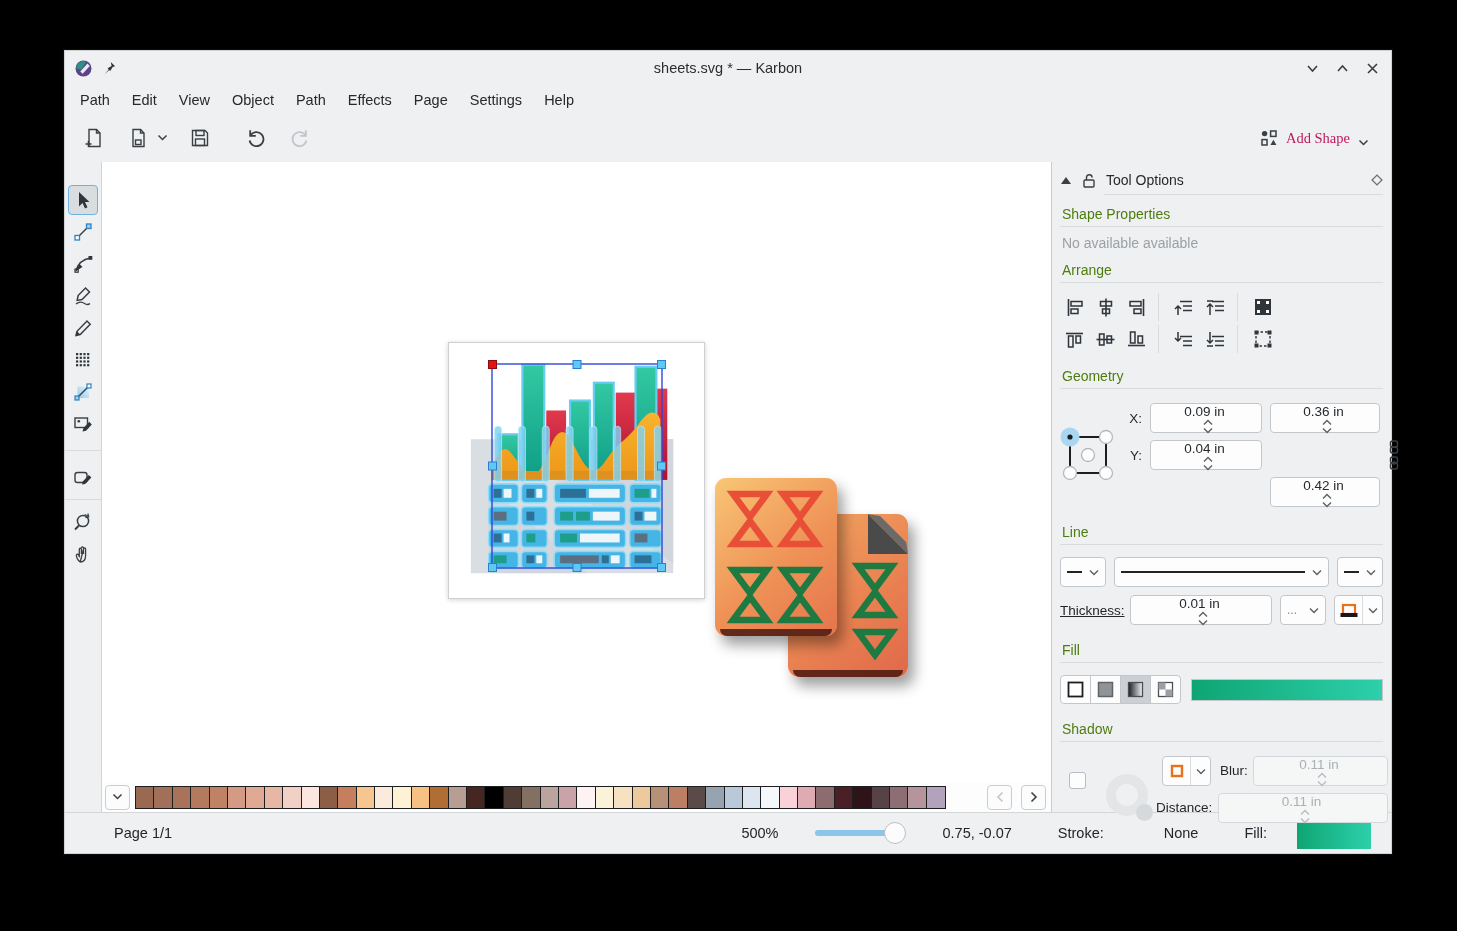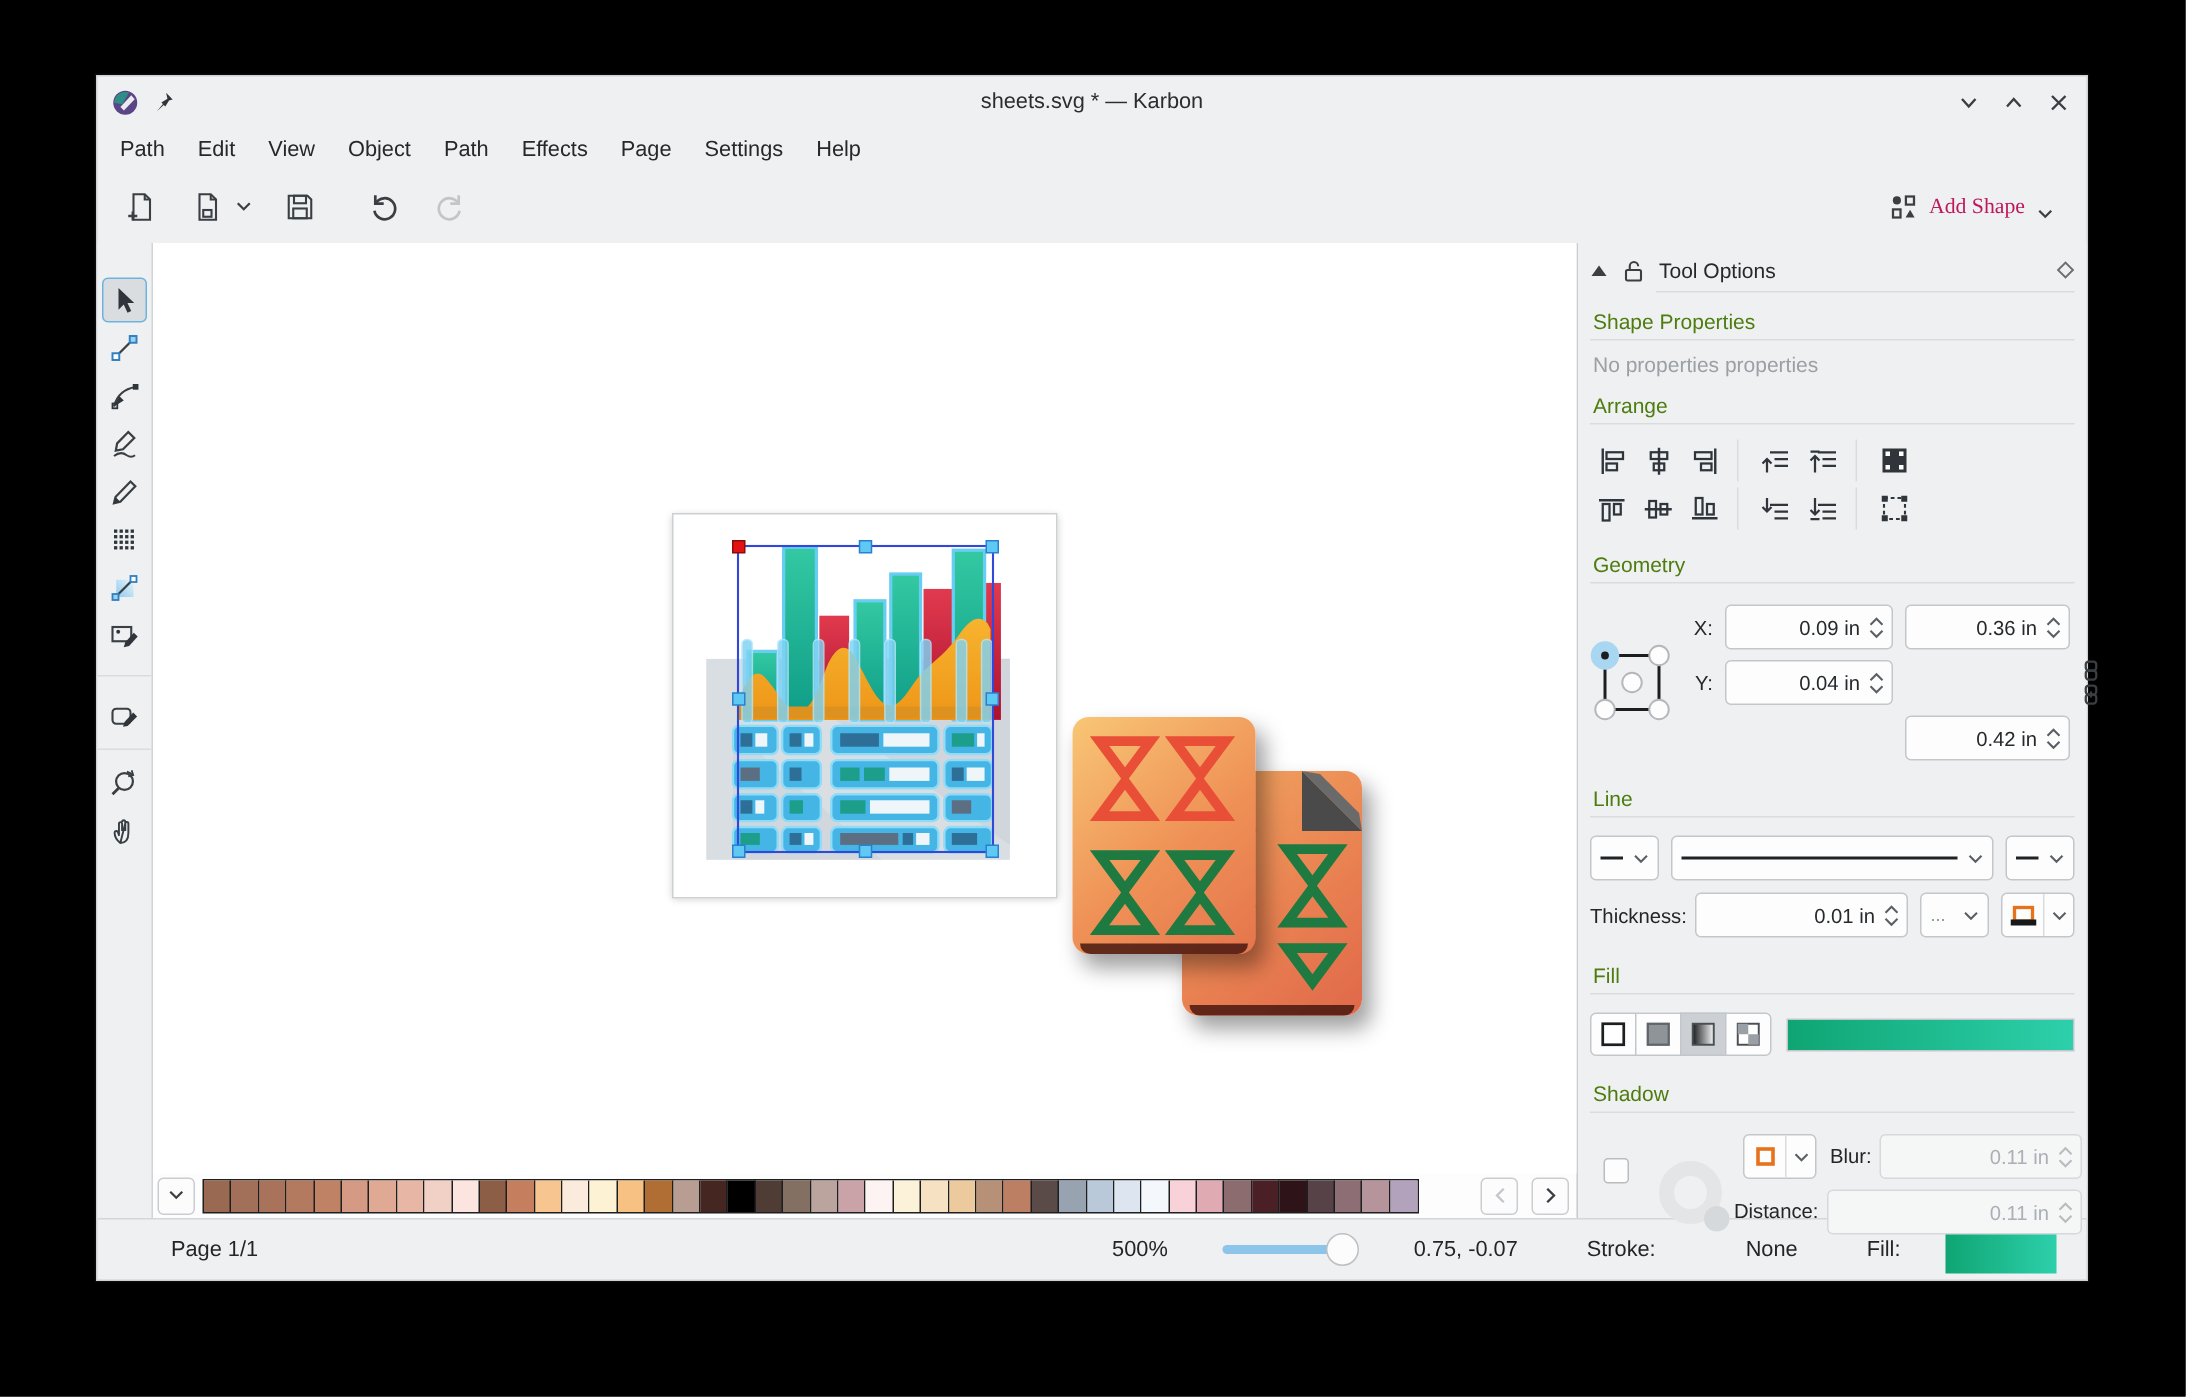--- a/index.html
+++ b/index.html
@@ -63,31 +63,31 @@
   .arr-row { display:flex; align-items:center; }
   .arr-btn { width:30px; height:28px; display:flex; align-items:center; justify-content:center; border-radius:3px; }
   .arr-sep { width:1px; height:44px; background:#d9dcde; margin:0 6px; align-self:center; }
   .arr-group { display:flex; }
 
   .geo-wrap { display:flex; align-items:center; gap:6px; padding:8px 0 10px 0; }
   .geo-grid { display:grid; grid-template-columns:20px 112px 110px; grid-auto-rows:30px; gap:7px 8px; align-items:center; }
   .geo-label { text-align:right; color:#26292c; font-size:13.5px; }
   .chains { display:flex; flex-direction:column; gap:2px; margin-left:2px; }
 
-  .spin { height:30px; background:#fdfdfd; border:1px solid #c3c7cb; border-radius:4px; display:flex; align-items:center; padding:0 5px 0 8px; }
+  .spin { height:30px; background:#fdfdfd; border:1px solid #c3c7cb; border-radius:4px; display:flex; align-items:center; padding:0 5px 0 8px;flex-direction:column; }
   .spin .val { flex:1; text-align:right; font-size:13.5px; color:#26292c; padding-right:6px; }
   .spin.disabled { background:#f5f6f6; border-color:#d6d9db; }
   .spin.disabled .val { color:#aab0b5; }
   .spin-arrows { display:flex; flex-direction:column; gap:1px; }
 
   .combo { height:30px; background:#fdfdfd; border:1px solid #c3c7cb; border-radius:4px; display:flex; align-items:center; padding:0 6px; }
   .combo .cline { flex:1; height:2px; background:#1f2326; margin-right:7px; }
   .line-row { display:flex; gap:8px; padding:6px 0 8px 0; }
   .thick-row { display:flex; align-items:center; gap:8px; padding:0 0 10px 0; }
-  .thick-label { font-size:13.5px; width:62px; }
+  .thick-label { font-size:13.5px; width:62px;text-decoration:underline; }
   .split-btn { height:30px; display:flex; border:1px solid #c3c7cb; border-radius:4px; background:#fdfdfd; overflow:hidden; }
   .split-btn .seg1 { width:28px; display:flex; align-items:center; justify-content:center; border-right:1px solid #d9dcde; }
   .split-btn .seg2 { width:19px; display:flex; align-items:center; justify-content:center; }
 
   .fill-row { display:flex; align-items:center; padding:6px 0 10px 0; }
   .fill-seg { display:flex; }
   .fill-btn { width:31px; height:29px; border:1px solid #c3c7cb; background:#fdfdfd; display:flex; align-items:center; justify-content:center; margin-right:-1px; }
   .fill-btn:first-child { border-radius:4px 0 0 4px; }
   .fill-btn:last-child { border-radius:0 4px 4px 0; margin-right:0; }
   .fill-btn.active { background:#ccd0d4; }
@@ -558,21 +558,21 @@
         <span class="dock-title">Tool Options</span>
         <span class="float">
             <svg width="12" height="12" viewBox="0 0 12 12">
               <rect x="2.5" y="2.5" width="7" height="7" fill="none" stroke="#6a7075" stroke-width="1.3" transform="rotate(45 6 6)"></rect>
             </svg>
           </span>
       </div>
       <div class="dock-header-line"></div>
 
       <div class="sec-head">Shape Properties</div>
-      <div class="muted">No properties properties</div>
+      <div class="muted">No available available</div>
 
       <div class="sec-head">Arrange</div>
       <div class="arrange-grid">
         <div class="arr-row">
           <div class="arr-group">
             <span class="arr-btn">
                 <svg width="20" height="19" viewBox="0 0 20 19">
                   <path d="M3.5,1 v17" stroke="#2f353b" stroke-width="1.6"></path>
                   <rect x="6" y="3.5" width="11" height="4.5" fill="none" stroke="#2f353b" stroke-width="1.5"></rect>
                   <rect x="6" y="11" width="7" height="4.5" fill="none" stroke="#2f353b" stroke-width="1.5"></rect>

